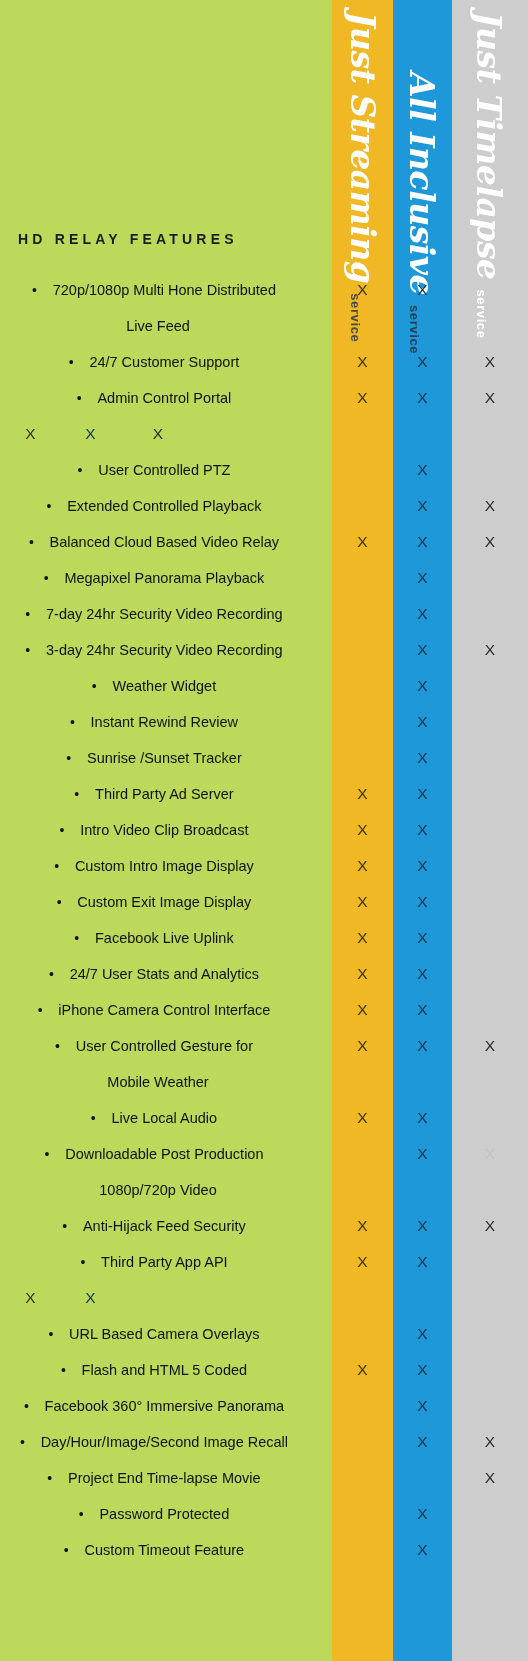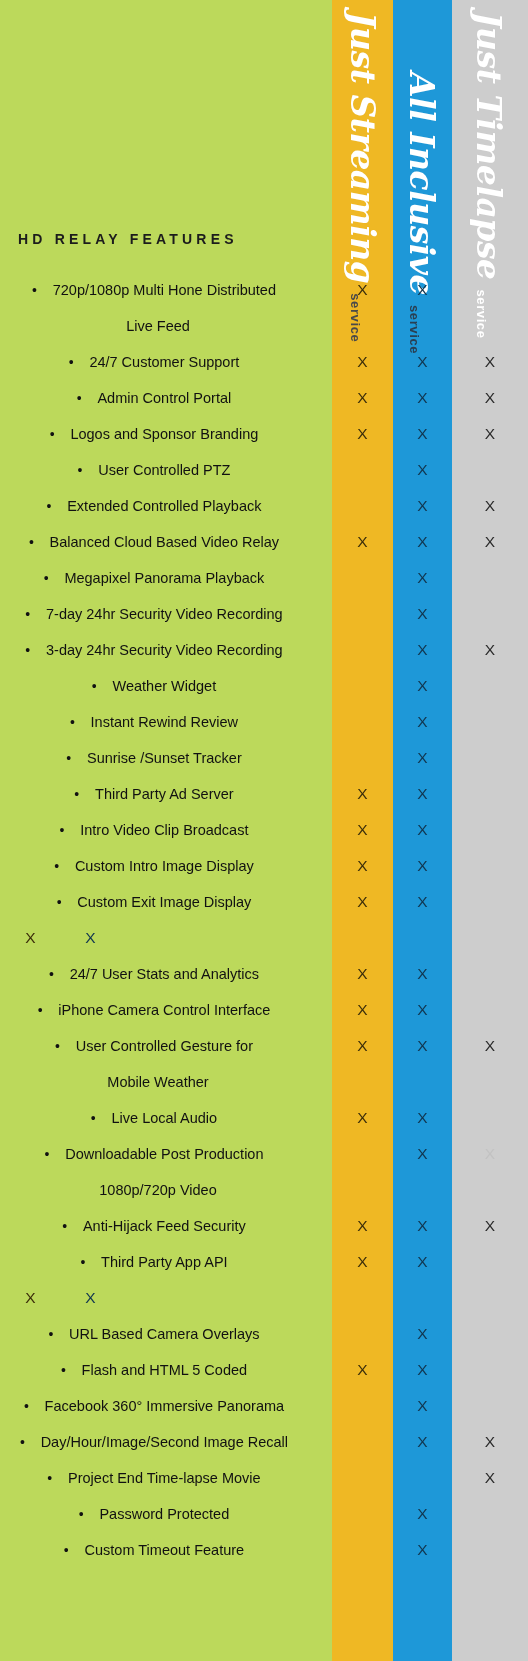--- a/index.html
+++ b/index.html
@@ -165,21 +165,20 @@
         <div class="cell c2">X</div>
         <div class="cell c3">X</div>
       </div>
       <div class="row">
         <div class="label"><span class="bullet">•&nbsp;&nbsp;</span><span>Admin Control Portal</span></div>
         <div class="cell c1">X</div>
         <div class="cell c2">X</div>
         <div class="cell c3">X</div>
       </div>
       <div class="row">
-        <div class="label"><span class="bullet">•&nbsp;&nbsp;</span><span>Logos and Sponsor Branding</span></div>
         <div class="cell c1">X</div>
         <div class="cell c2">X</div>
         <div class="cell c3">X</div>
       </div>
       <div class="row">
         <div class="label"><span class="bullet">•&nbsp;&nbsp;</span><span>User Controlled PTZ</span></div>
         <div class="cell c1 empty"></div>
         <div class="cell c2">X</div>
         <div class="cell c3 empty"></div>
       </div>
@@ -249,20 +248,21 @@
         <div class="cell c2">X</div>
         <div class="cell c3 empty"></div>
       </div>
       <div class="row">
         <div class="label"><span class="bullet">•&nbsp;&nbsp;</span><span>Custom Exit Image Display</span></div>
         <div class="cell c1">X</div>
         <div class="cell c2">X</div>
         <div class="cell c3 empty"></div>
       </div>
       <div class="row">
+        <div class="label"><span class="bullet">•&nbsp;&nbsp;</span><span>Facebook Live Uplink</span></div>
         <div class="cell c1">X</div>
         <div class="cell c2">X</div>
         <div class="cell c3 empty"></div>
       </div>
       <div class="row">
         <div class="label"><span class="bullet">•&nbsp;&nbsp;</span><span>24/7 User Stats and Analytics</span></div>
         <div class="cell c1">X</div>
         <div class="cell c2">X</div>
         <div class="cell c3 empty"></div>
       </div>

